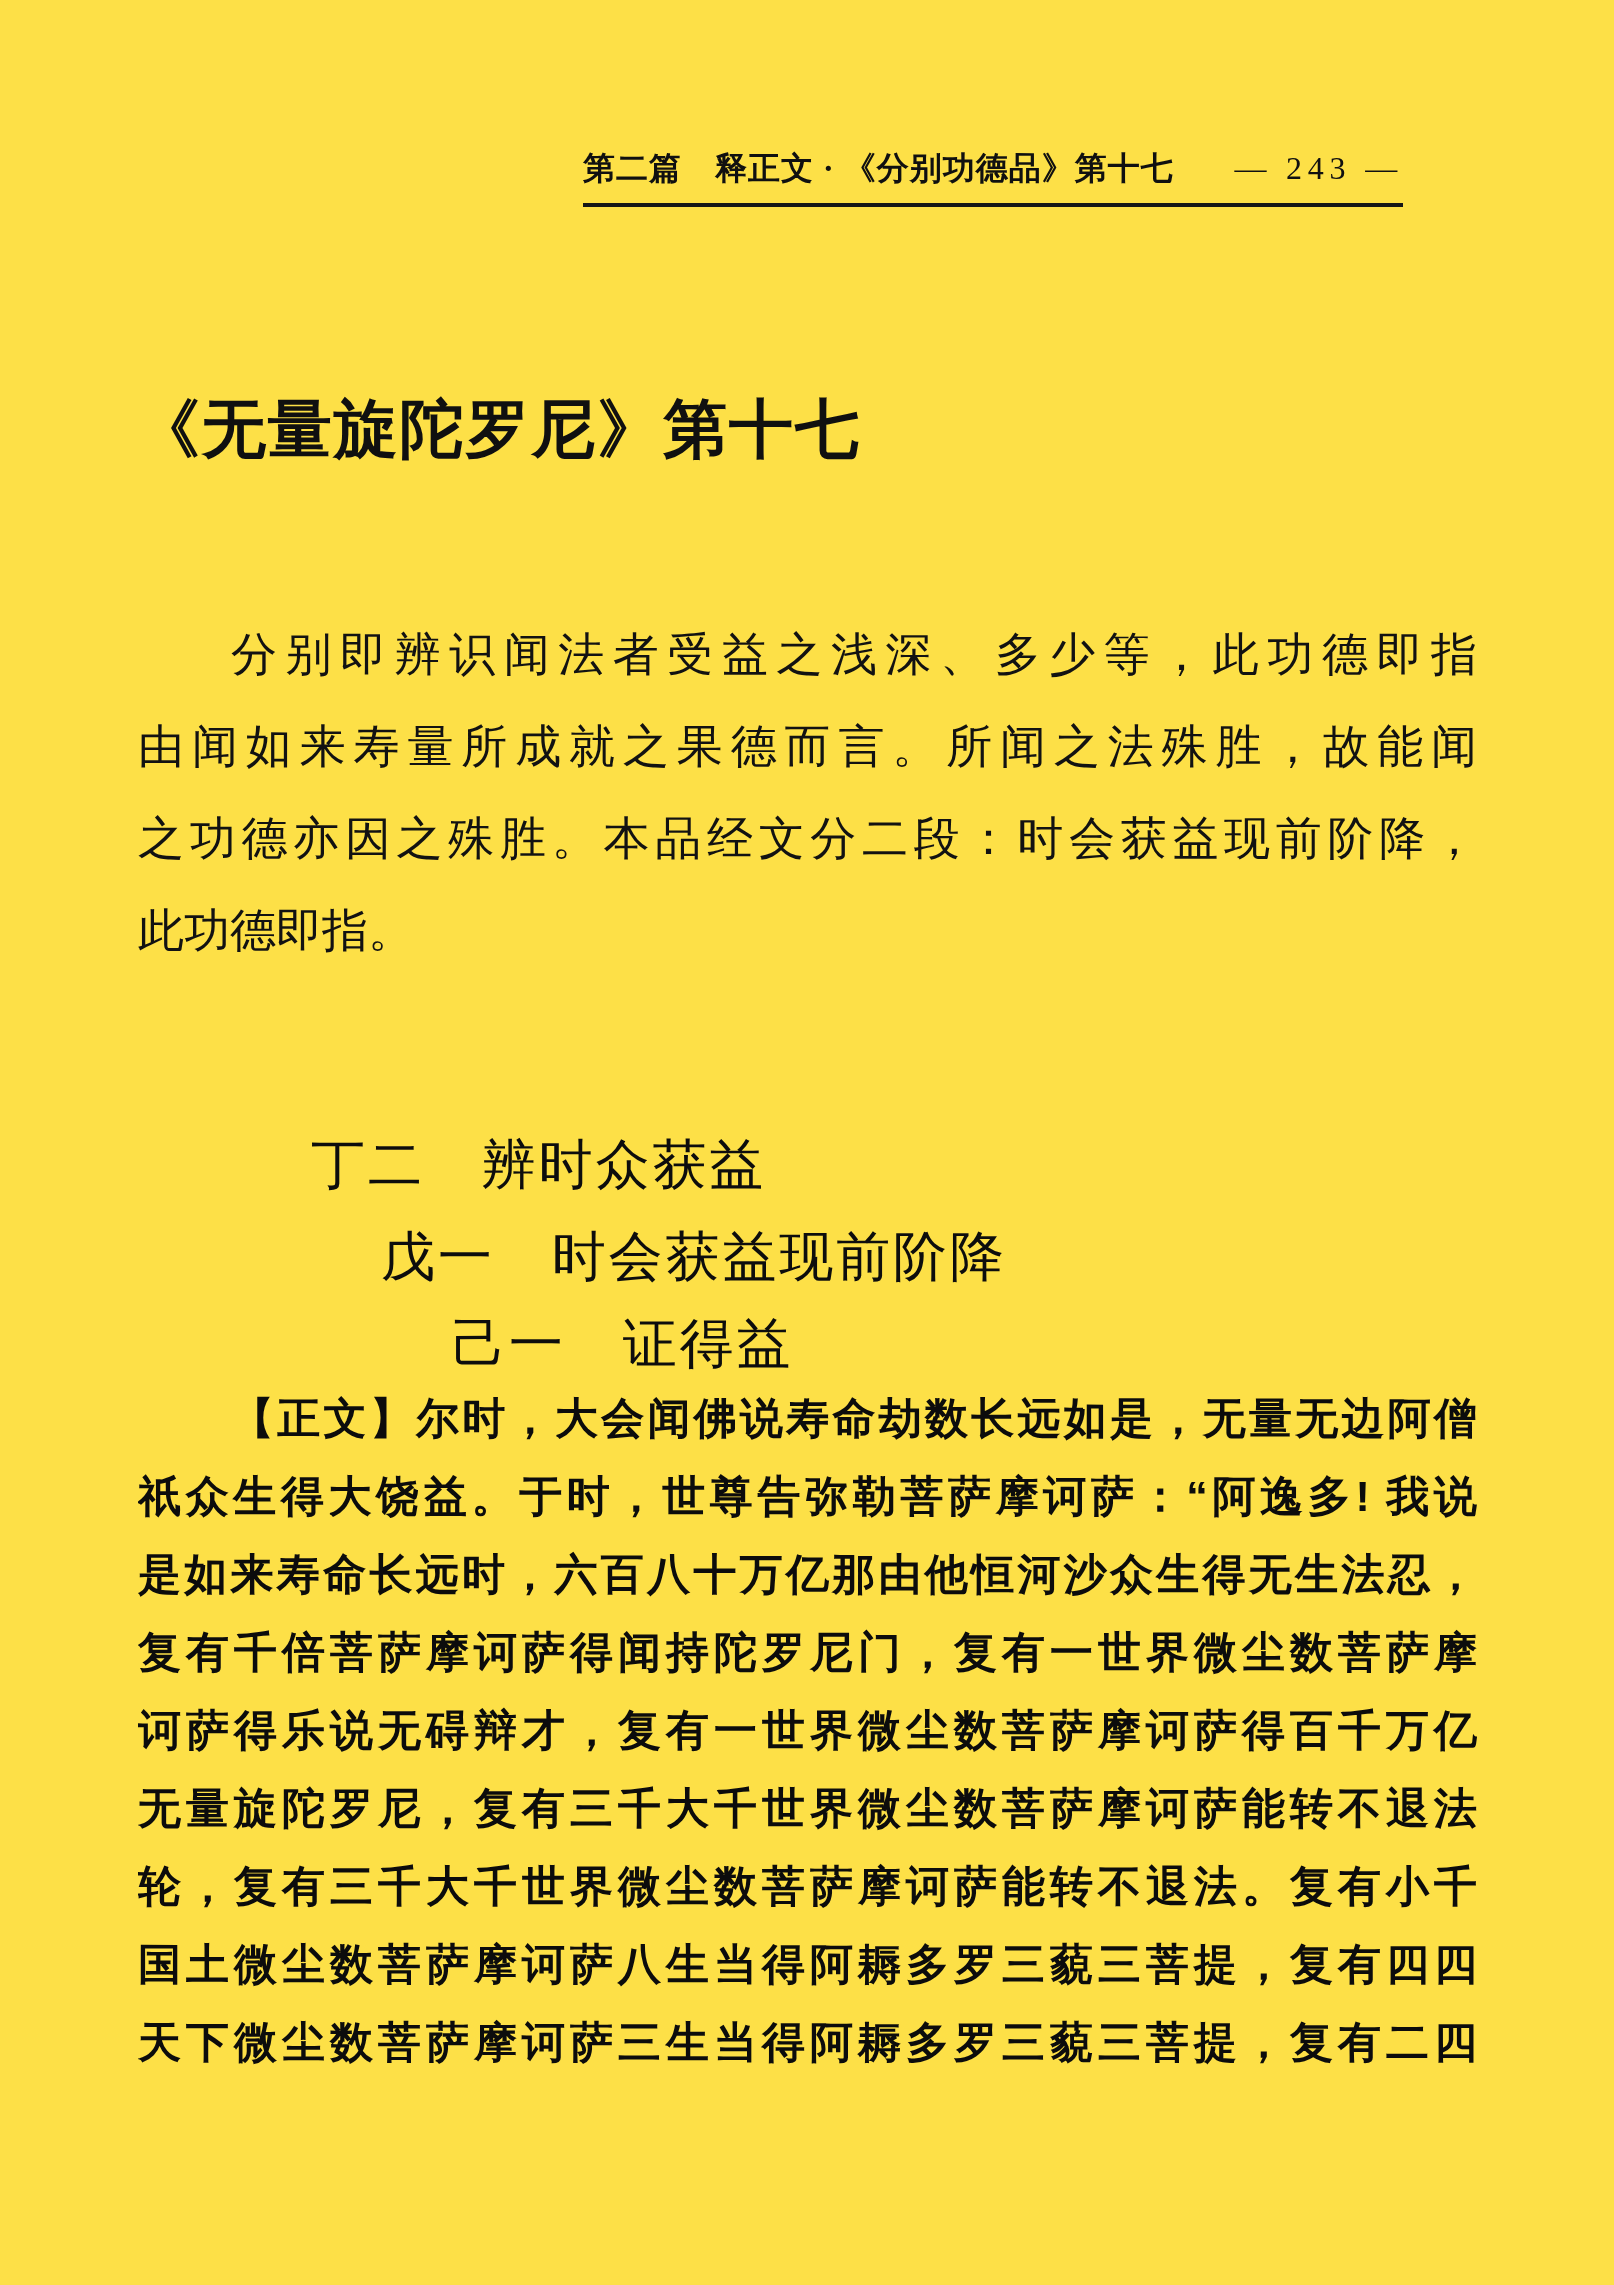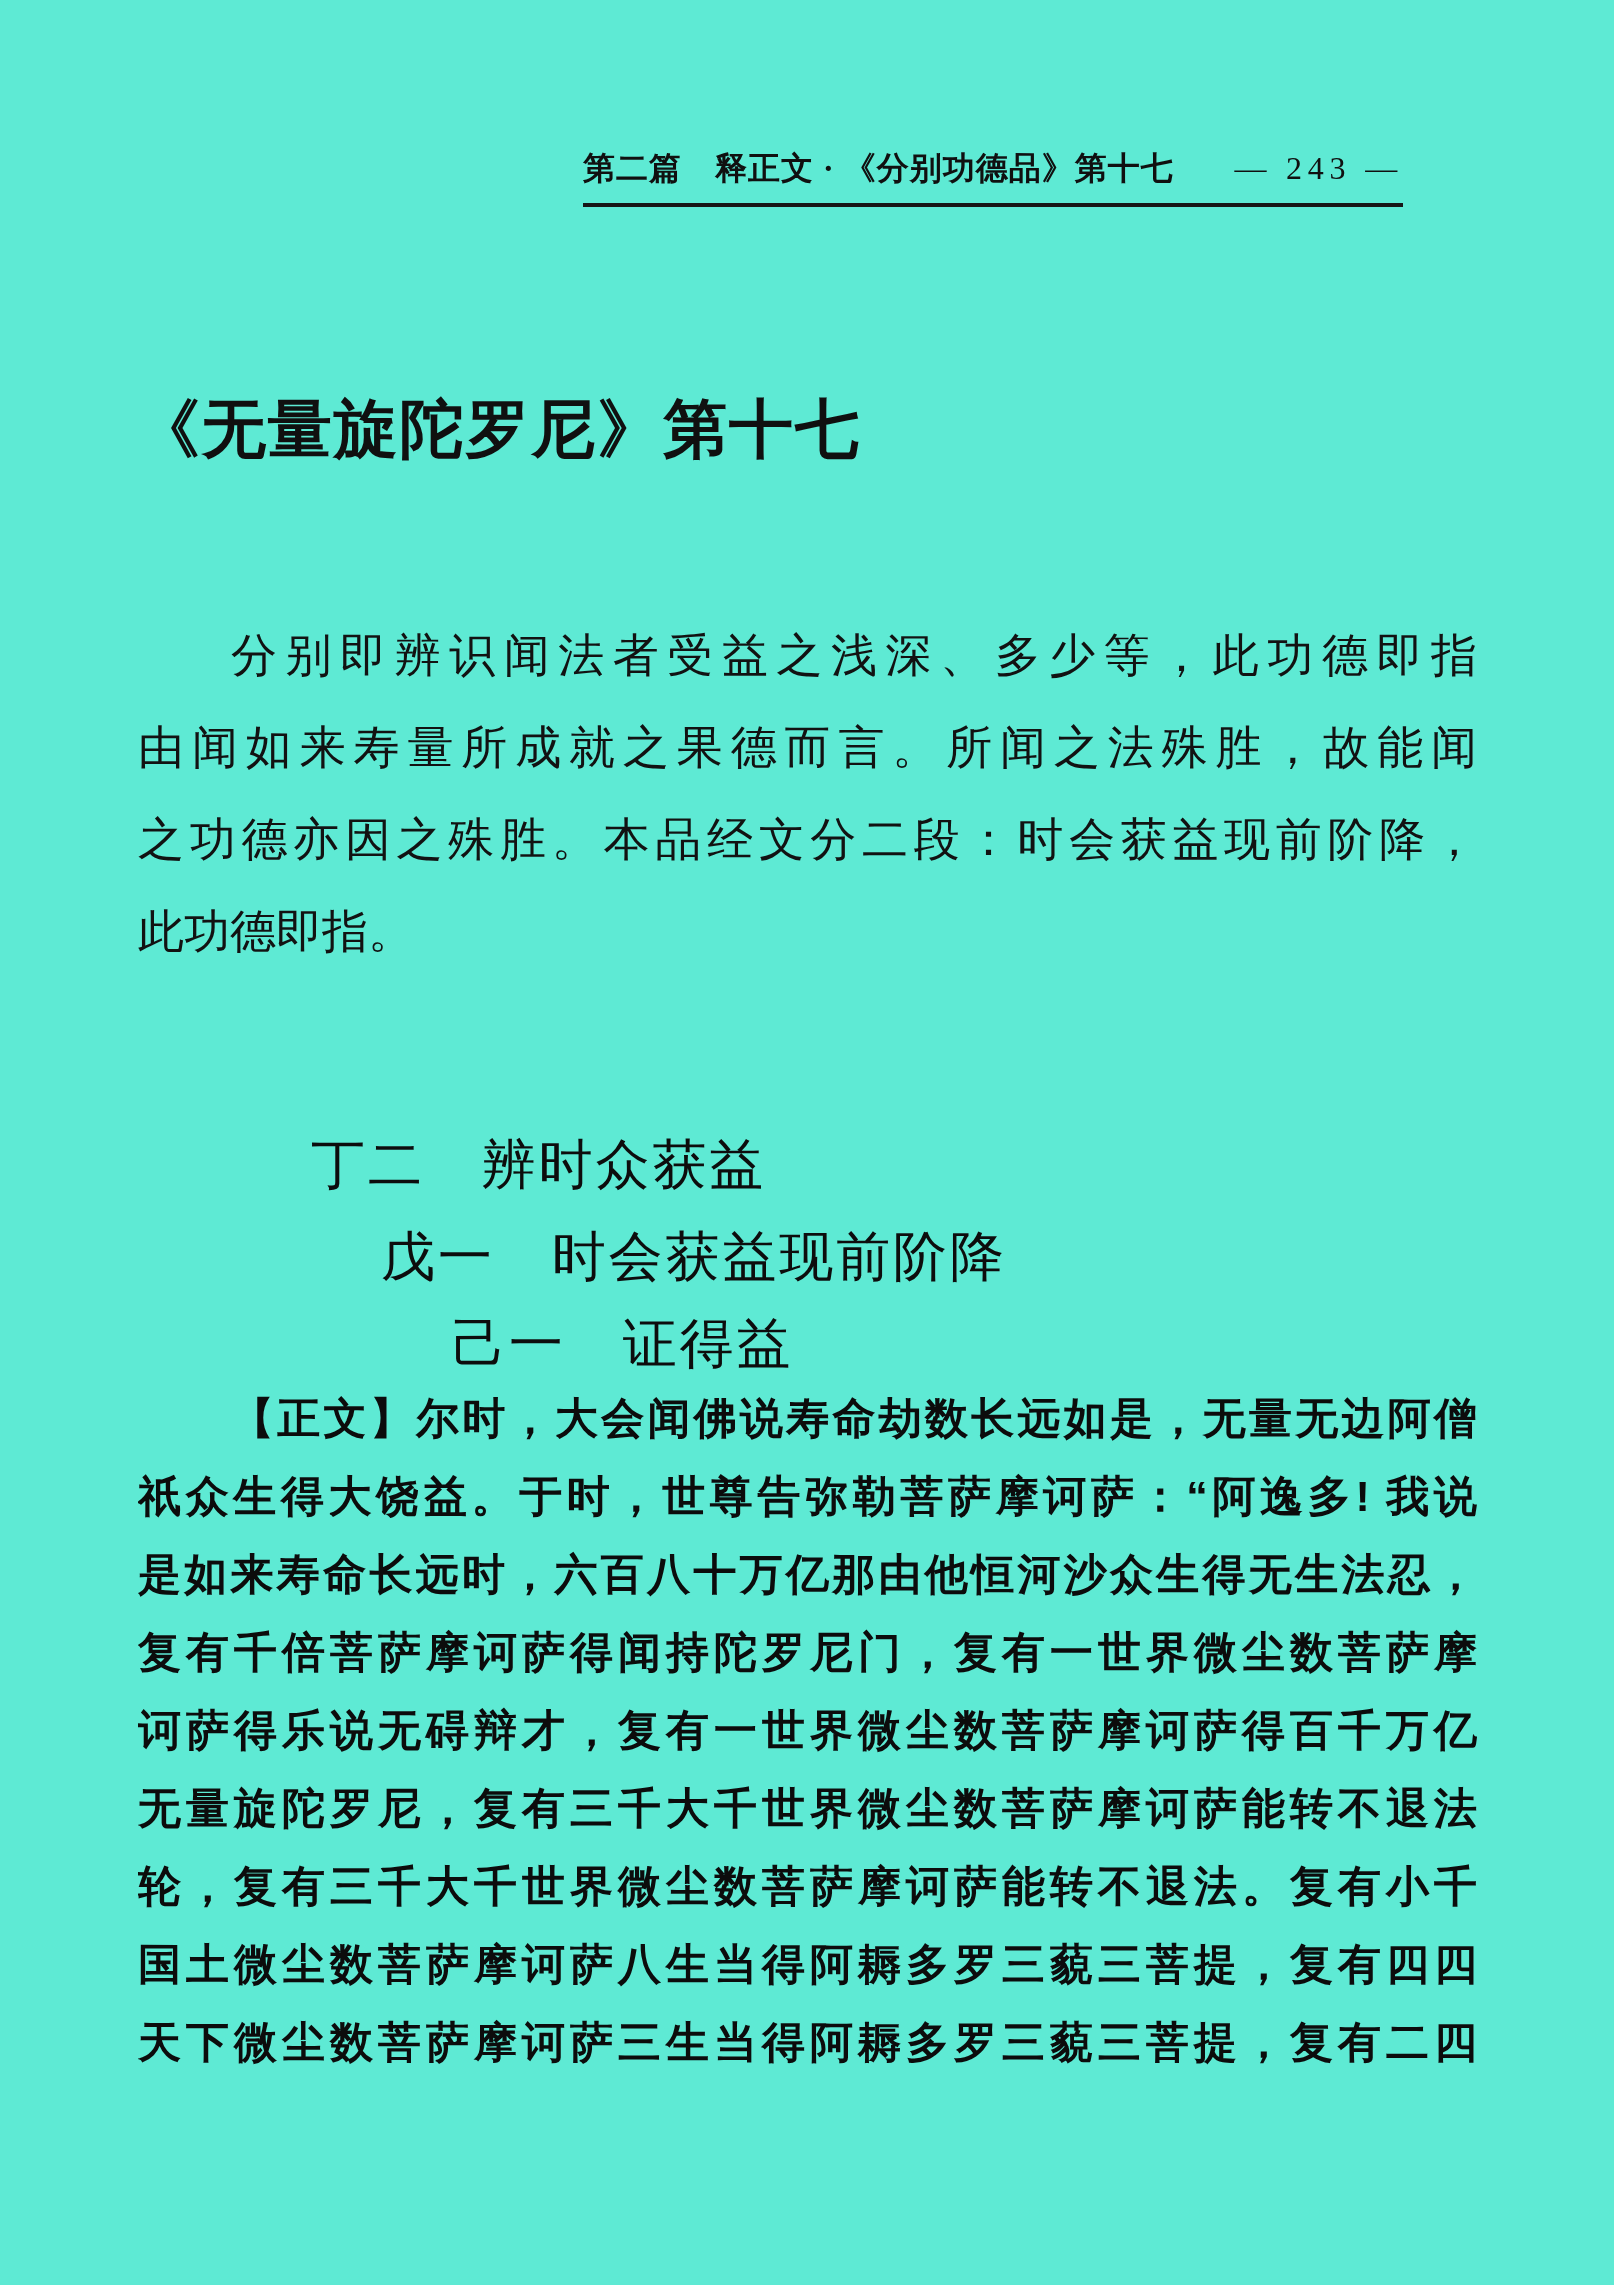--- a/index.html
+++ b/index.html
@@ -1,20 +1,20 @@
 <!DOCTYPE html>
 <html lang="zh"><head>
 <meta charset="utf-8">
 <style>
   html, body { margin: 0; padding: 0; background: #888; }
   .page {
     position: relative;
     width: 1615px;
     height: 2285px;
-    background: #5eead4;
+    background: #fde047;
     margin: 0 auto;
     overflow: hidden;
     color: #101010;
   }
 
   
   .running-header {
     position: absolute;
     top: 147px;
     left: 583px;
@@ -48,21 +48,21 @@
     letter-spacing: 1.9px;
     white-space: nowrap;
   }
 
   
   .intro {
     position: absolute;
     top: 609px;
     left: 138px;
     width: 1339px;
-    font-family: Liberation Sans, sans-serif;
+    font-family: Liberation Serif, serif;
     font-size: 46px;
     color: #121212;
   }
   .intro .text-line {
     height: 92px;
     line-height: 92px;
     text-align: justify;
     text-align-last: justify;
     overflow: hidden;
   }

